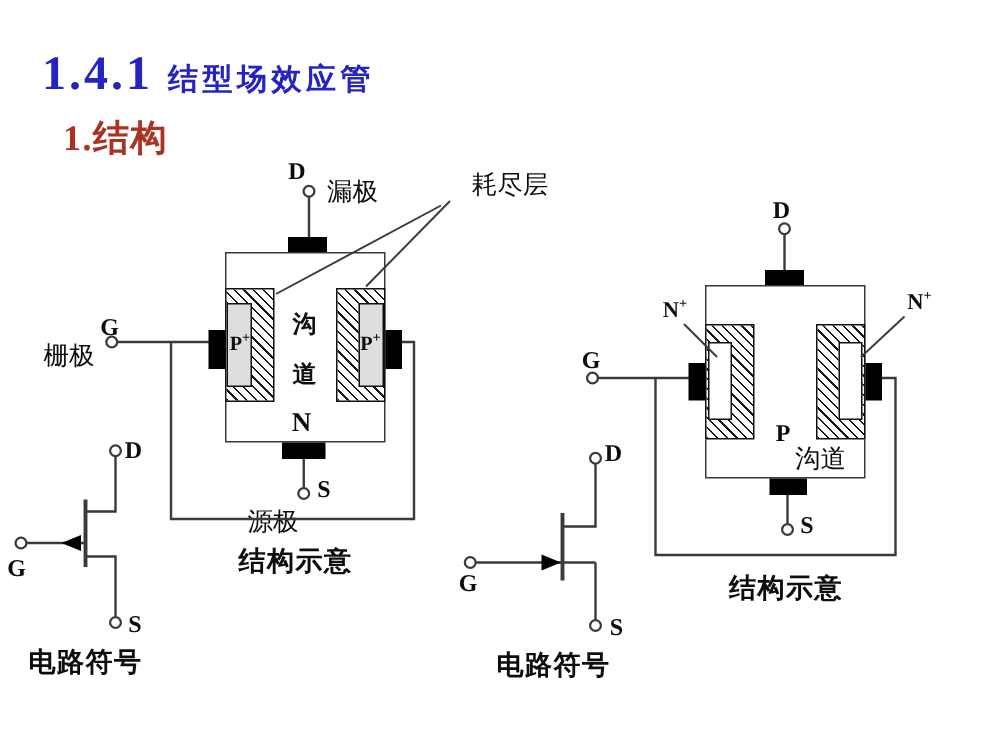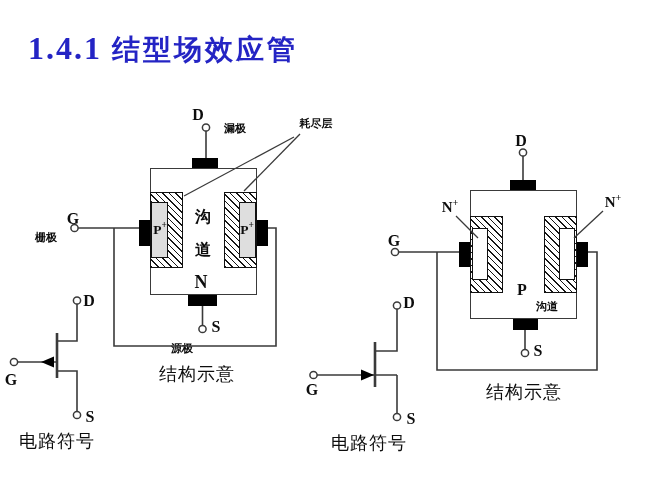--- a/index.html
+++ b/index.html
@@ -18,21 +18,21 @@
 
   
   .title-line { left: 28px; top: 30px; white-space: nowrap; }
   .title-num {
     font-family: "Liberation Serif", serif;
     font-size: 32px; font-weight: 600; letter-spacing: 2px;
     color: #2424c4;
   }
   .title-text {
     font-family: "Liberation Serif", serif;
-    font-size: 28px; font-weight: 700; letter-spacing: 3px;
+    font-size: 20px; font-weight: 700; letter-spacing: 3px;
     color: #2424c4; margin-left: 10px;
   }
   .subtitle {
     left: 42px; top: 76px;
     font-size: 24px; font-weight: 700; letter-spacing: 1px;
     color: #aa3322; white-space: nowrap;
   }
 
   
   .devbox { border: 1.9px solid #3a3a3a; background: #ffffff; }
@@ -42,57 +42,58 @@
       #161616 0, #161616 1.1px, rgba(0,0,0,0) 1.1px, rgba(0,0,0,0) 4.6px);
     border: 1.5px solid #111;
   }
   .slot  { border: 1.3px solid #111; }
   .slot.gray  { background: #dedede; }
   .slot.white { background: #ffffff; }
 
   
   .letter  { font-weight: 700; font-size: 16px; }
   .letter-lg { font-weight: 700; font-size: 18px; }
-  .cnlabel { font-weight: 700; font-size: 11px; }
-  .caption { font-weight: 400; font-size: 18px; letter-spacing: 1px; }
+  .cnlabel { font-weight: 400; font-size: 17px; }
+  .caption { font-weight: 700; font-size: 18px; letter-spacing: 1px; }
   .region  { font-weight: 700; font-size: 13.5px; }
   .region sup { font-size: 9.5px; font-weight: 700; }
   .vchar { font-weight: 600; font-size: 16px; }
 
   svg.overlay { position:absolute; left:0; top:0; width:667px; height:500px; }
 </style>
 </head>
 <body>
 
 <div id="canvas">
 
   <div class="abs title-line">
     <span class="title-num">1.4.1</span><span class="title-text">结型场效应管</span>
   </div>
+  <div class="abs subtitle">1.结构</div>
 
   <div>
     <div class="abs devbox" style="left:150px; top:168px; width:107px; height:127px;"></div>
 
     <div class="abs hatch" style="left:150px; top:192px; width:33px; height:76px;"></div>
     <div class="abs hatch" style="left:224px; top:192px; width:33px; height:76px;"></div>
 
     <div class="abs slot gray" style="left:151px; top:202px; width:17px; height:56px;"></div>
     <div class="abs slot gray" style="left:239px; top:202px; width:17px; height:56px;"></div>
 
     <div class="abs ctr region" style="left:160px; top:229px;"><span>P</span><sup>+</sup></div>
     <div class="abs ctr region" style="left:247px; top:229px;"><span>P</span><sup>+</sup></div>
 
     <div class="abs ctr vchar" style="left:203px; top:217px;">沟</div>
     <div class="abs ctr vchar" style="left:203px; top:250px;">道</div>
 
     <div class="abs ctr letter-lg" style="left:201px; top:282px;">N</div>
 
     <div class="abs ctr letter" style="left:198px; top:115px;">D</div>
     <div class="abs ctr cnlabel" style="left:235px; top:128px;">漏极</div>
-    <div class="abs ctr cnlabel" style="left:316px; top:123px;">耗尽层</div>
+    <div class="abs ctr cnlabel" style="left:340px; top:123px;">耗尽层</div>
 
     <div class="abs ctr letter" style="left:73px; top:219px;">G</div>
     <div class="abs ctr cnlabel" style="left:46px; top:237px;">栅极</div>
 
     <div class="abs ctr cnlabel" style="left:182px; top:348px;">源极</div>
     <div class="abs ctr letter" style="left:216px; top:327px;">S</div>
 
     <div class="abs ctr caption" style="left:197px; top:374px;">结构示意</div>
   </div>
 

